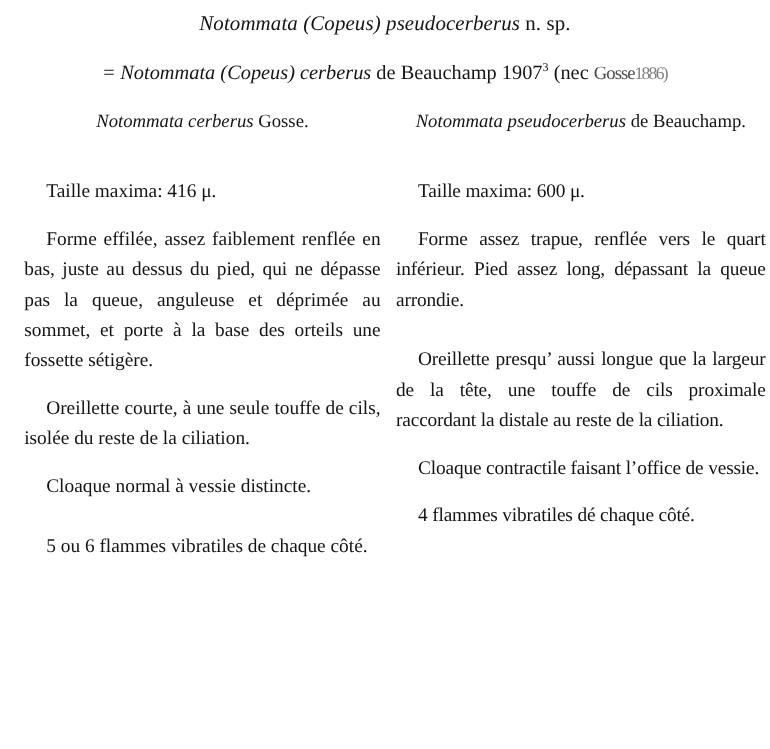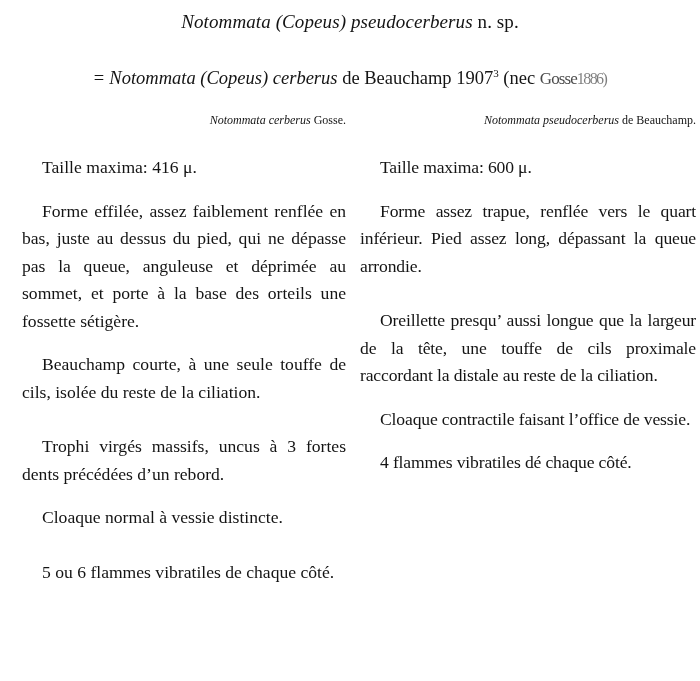--- a/index.html
+++ b/index.html
@@ -40,21 +40,21 @@
   .title-main .ital {
     font-style: italic;
   }
   .title-main .rom {
     font-style: normal;
   }
 
   .title-syn {
     font-size: 18.5px;
     line-height: 26px;
-    margin-top: 30px;
+    margin-top: 19px;
     white-space: nowrap;
     padding-left: 0;
   }
   .title-syn .eq {
     font-style: normal;
     letter-spacing: -0.5px;
     margin-right: 1px;
   }
   .title-syn .ital { font-style: italic; }
   .title-syn .rom  { font-style: normal; }
@@ -91,24 +91,24 @@
     padding-left: 22px;
     padding-right: 6px;
   }
   .col-right {
     width: 348px;
     padding-left: 8px;
     padding-right: 4px;
   }
 
   .col-head {
-    text-align: right;
-    font-size: 12px;
+    text-align: center;
+    font-size: 17px;
     line-height: 25px;
-    margin-bottom: 21px;
+    margin-bottom: 38px;
   }
   .col-head .ital { font-style: italic; }
   .col-head .rom  { font-style: normal; }
   .col-left .col-head { white-space: nowrap; }
 
   .para {
     font-size: 17.6px;
     line-height: 27.5px;
     text-align: justify;
     text-justify: inter-word;
@@ -158,22 +158,21 @@
 
     <div class="col col-left">
 
       <div class="col-head">
         <span class="ital">Notommata cerberus</span>
         <span class="rom">Gosse.</span>
       </div>
 
       <p class="para">Taille maxima: 416 μ.</p>
       <p class="para">Forme effilée, assez faiblement renflée en bas, juste au dessus du pied, qui ne dépasse pas la queue, anguleuse et déprimée au sommet, et porte à la base des orteils une fossette sétigère.</p>
-      <p class="para">Beauchamp courte, à une seule touffe de cils, isolée du reste de la ciliation.</p>
-      <p class="para gap-before">Trophi virgés massifs, uncus à 3 fortes dents précédées d’un rebord.</p>
+      <p class="para">Oreillette courte, à une seule touffe de cils, isolée du reste de la ciliation.</p>
       <p class="para">Cloaque normal à vessie distincte.</p>
       <p class="para gap-before">5 ou 6 flammes vibratiles de chaque côté.</p>
 
     </div>
 
     <div class="col col-right">
 
       <div class="col-head">
         <span class="ital">Notommata pseudocerberus</span>
         <span class="rom">de Beauchamp.</span>

